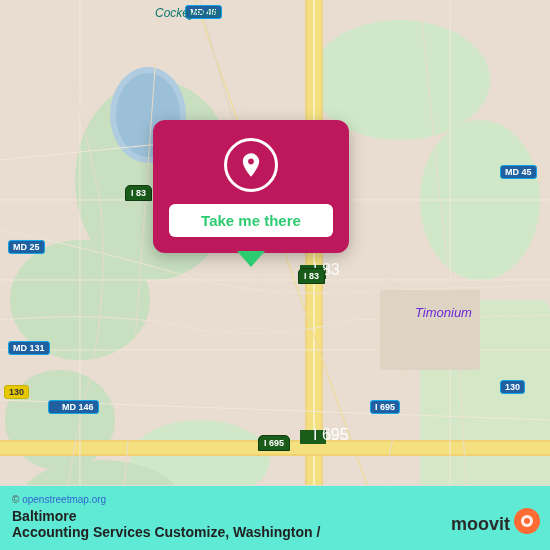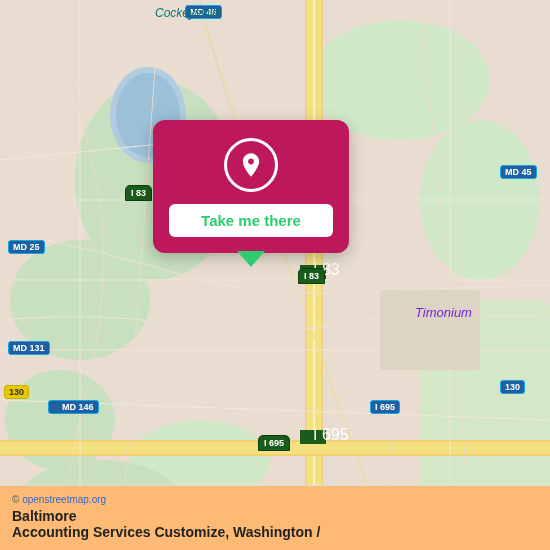--- a/index.html
+++ b/index.html
@@ -78,21 +78,21 @@
       width: 100%;
       text-align: center;
     }
 
     
     #bottom-bar {
       position: absolute;
       bottom: 0;
       left: 0;
       right: 0;
-      background: #fdba74;
+      background: #5eead4;
       padding: 8px 12px 10px 12px;
       border-top: 1px solid #ddd;
       z-index: 20;
     }
 
     #osm-credit {
       font-size: 10px;
       color: #555;
       margin-bottom: 3px;
     }
@@ -228,16 +228,26 @@
   <div id="bottom-bar">
     <div id="osm-credit">
       © <span>openstreetmap.org</span>
     </div>
     <div style="display:flex; align-items:center; justify-content:space-between;">
       <div>
         <div style="font-size:14px; font-weight:bold; color:#222;">Baltimore</div>
         <div id="place-title">Accounting Services Customize, Washington /</div>
       </div>
 
+      <div id="moovit-logo">
+        <span id="moovit-text" style="font-size:18px; font-weight:bold; color:#2c2c2c; font-family:Arial,sans-serif;">moovit</span>
+
+        <svg width="26" height="32" viewBox="0 0 26 32" xmlns="http://www.w3.org/2000/svg">
+          <ellipse cx="13" cy="13" rx="13" ry="13" fill="#ff6b35"></ellipse>
+          <path d="M13 26 L5 16 Q0 8 13 8 Q26 8 21 16 Z" fill="#ff6b35"></path>
+          <circle cx="13" cy="13" r="6" fill="white" opacity="0.9"></circle>
+          <circle cx="13" cy="13" r="3" fill="#ff6b35"></circle>
+        </svg>
+      </div>
     </div>
   </div>
 
 </div>
 
 </body></html>

